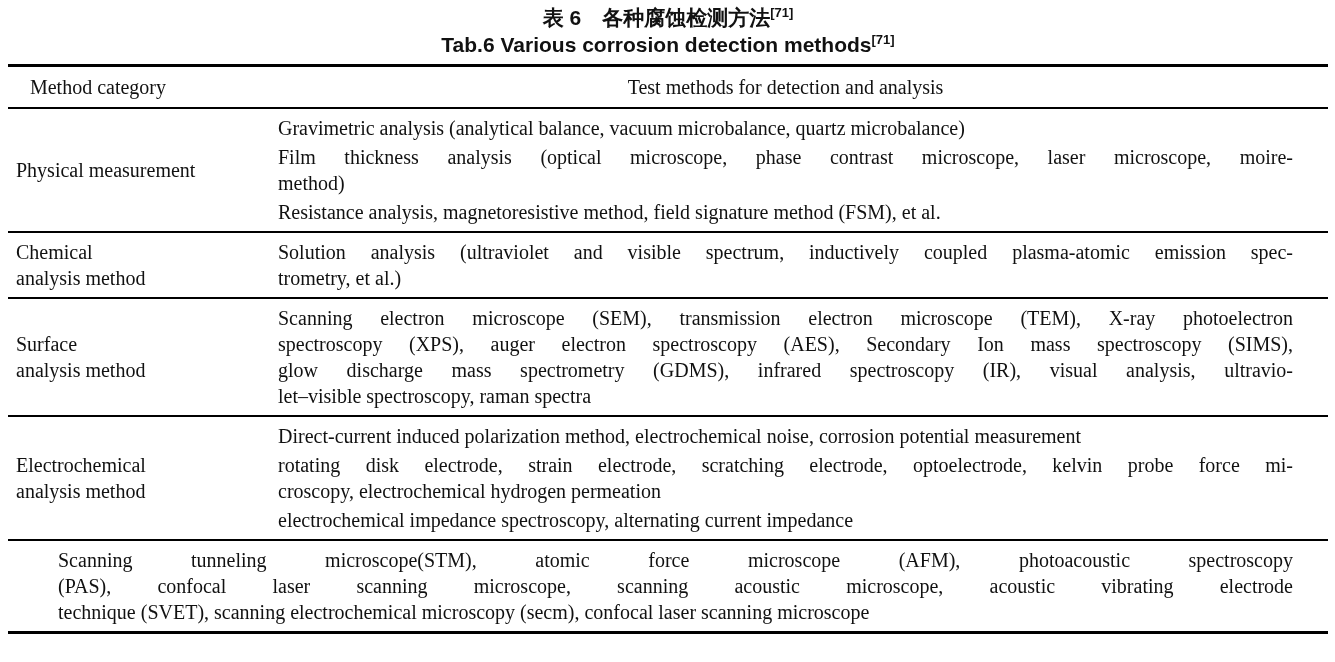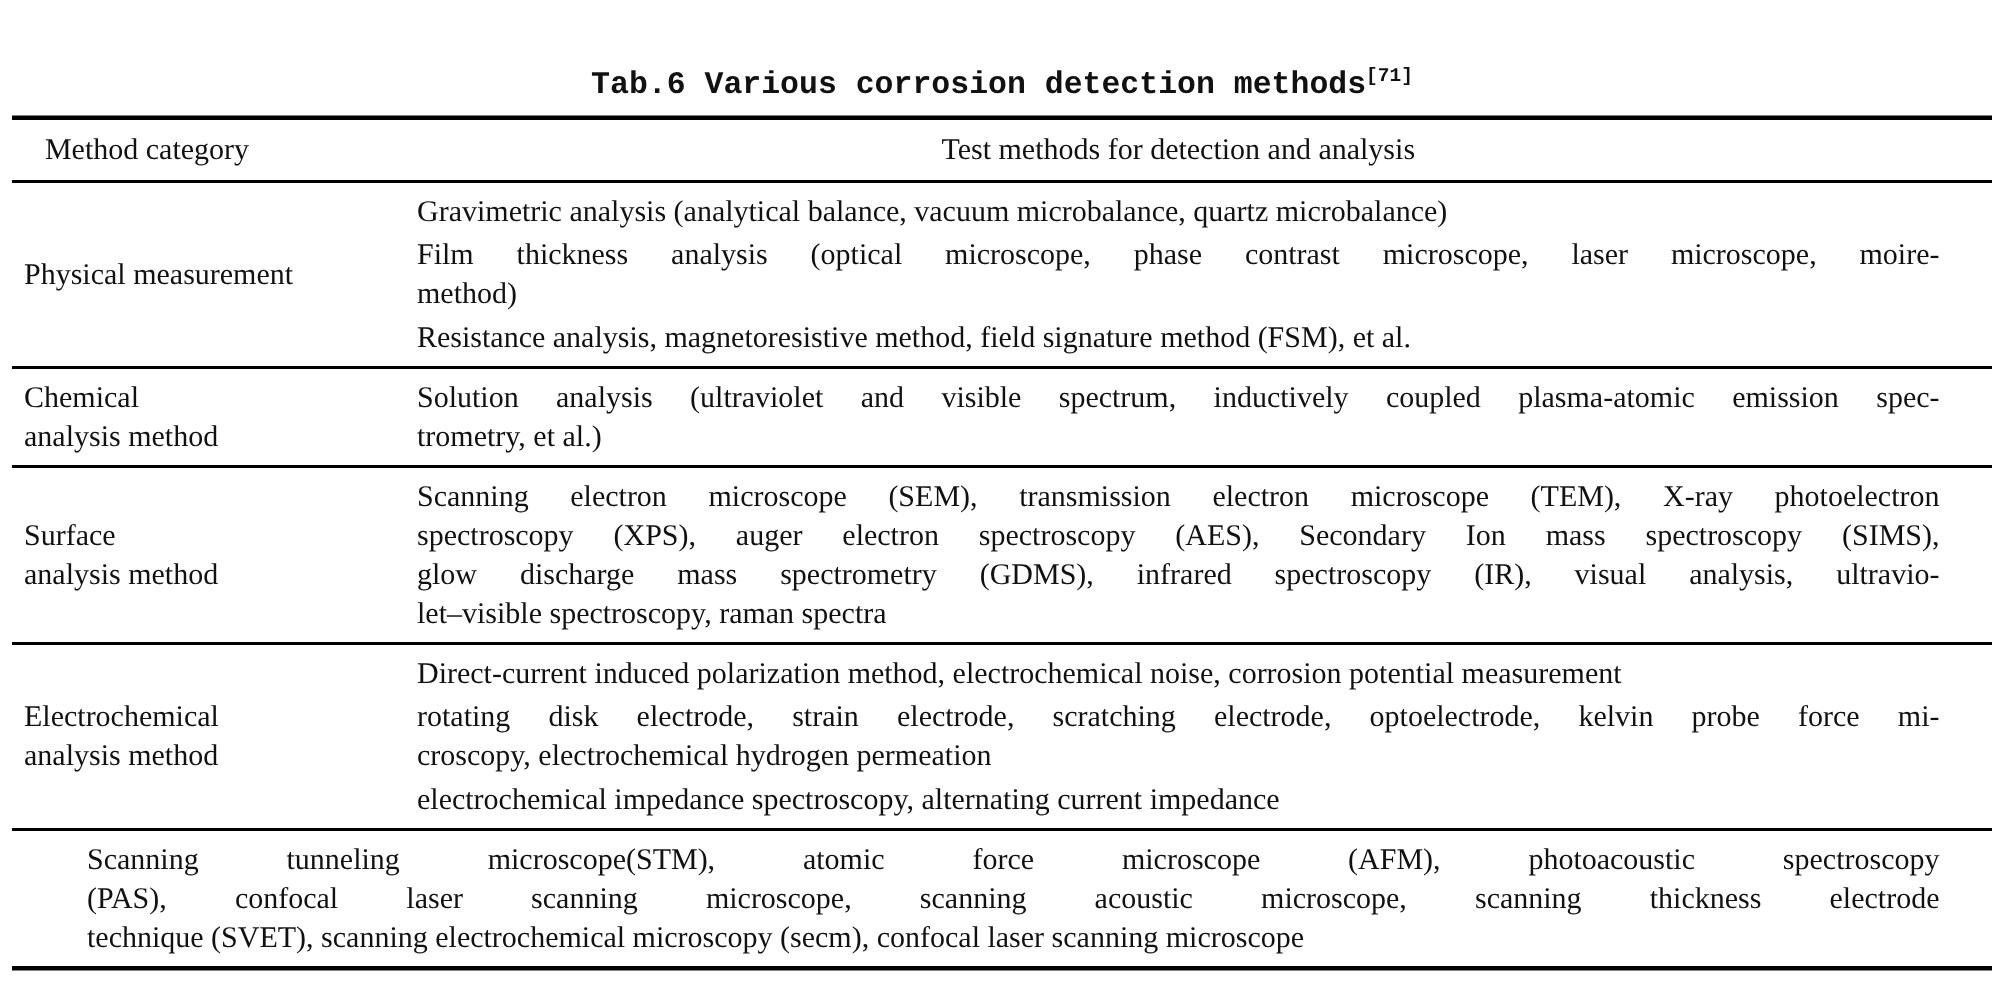--- a/index.html
+++ b/index.html
@@ -22,25 +22,24 @@
     padding-top: 4px;
   }
   .caption .zh {
     font-family: "Liberation Sans", "DejaVu Sans", sans-serif;
     font-weight: bold;
     font-size: 21px;
     line-height: 27px;
     white-space: pre;
   }
   .caption .en {
-    font-family: Liberation Mono, monospace;
+    font-family: Liberation Sans, sans-serif;
     font-weight: bold;
     font-size: 21px;
     line-height: 27px;
-    margin-top: 40px;
   }
   .caption sup {
     font-size: 13px;
     line-height: 0;
   }
   
   .tbl {
     margin-top: 6px;
     border-top: 3px solid #000;
     border-bottom: 3px solid #000;
@@ -91,20 +90,21 @@
     text-align: justify;
     text-align-last: justify;
   }
 </style>
 </head>
 <body>
 
 <div class="page">
 
   <div class="caption">
+    <div class="zh"><span>表 6　各种腐蚀检测方法</span><sup>[71]</sup></div>
     <div class="en"><span>Tab.6 Various corrosion detection methods</span><sup>[71]</sup></div>
   </div>
 
   <div class="tbl">
 
     <div class="trow hrow">
       <div class="c1">Method category</div>
       <div class="c2">Test methods for detection and analysis</div>
     </div>
 
@@ -170,20 +170,20 @@
         <div class="para">
           <div class="ln">electrochemical impedance spectroscopy, alternating current impedance</div>
         </div>
       </div>
     </div>
 
     <div class="trow">
       <div class="c2">
         <div class="para">
           <div class="ln j">Scanning tunneling microscope(STM), atomic force microscope (AFM), photoacoustic spectroscopy</div>
-          <div class="ln j">(PAS), confocal laser scanning microscope, scanning acoustic microscope, scanning thickness electrode</div>
+          <div class="ln j">(PAS), confocal laser scanning microscope, scanning acoustic microscope, acoustic vibrating electrode</div>
           <div class="ln">technique (SVET), scanning electrochemical microscopy (secm), confocal laser scanning microscope</div>
         </div>
       </div>
     </div>
 
   </div>
 </div>
 
 </body></html>

